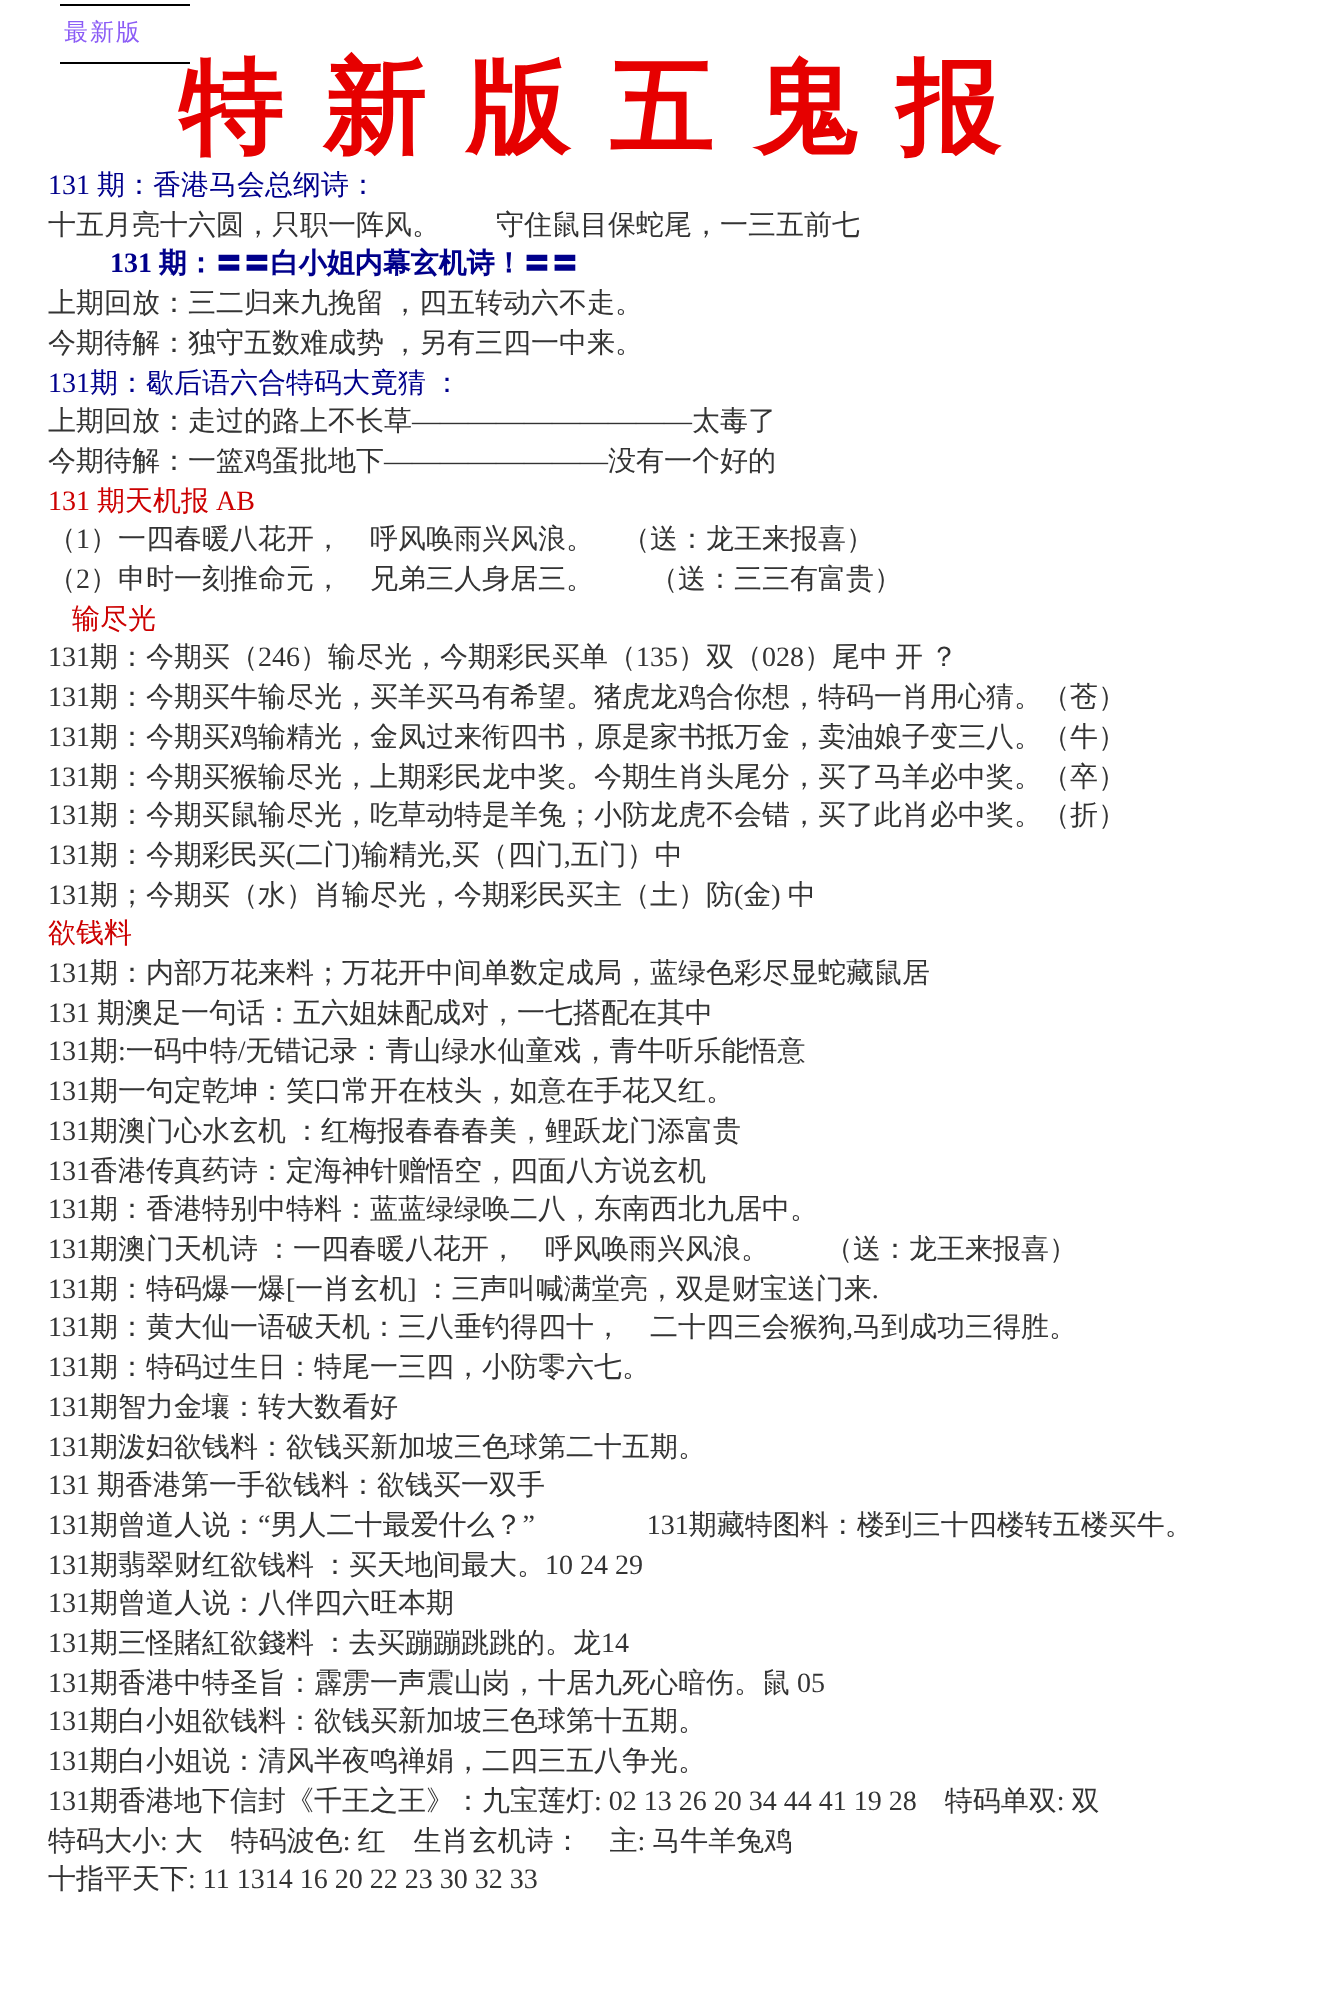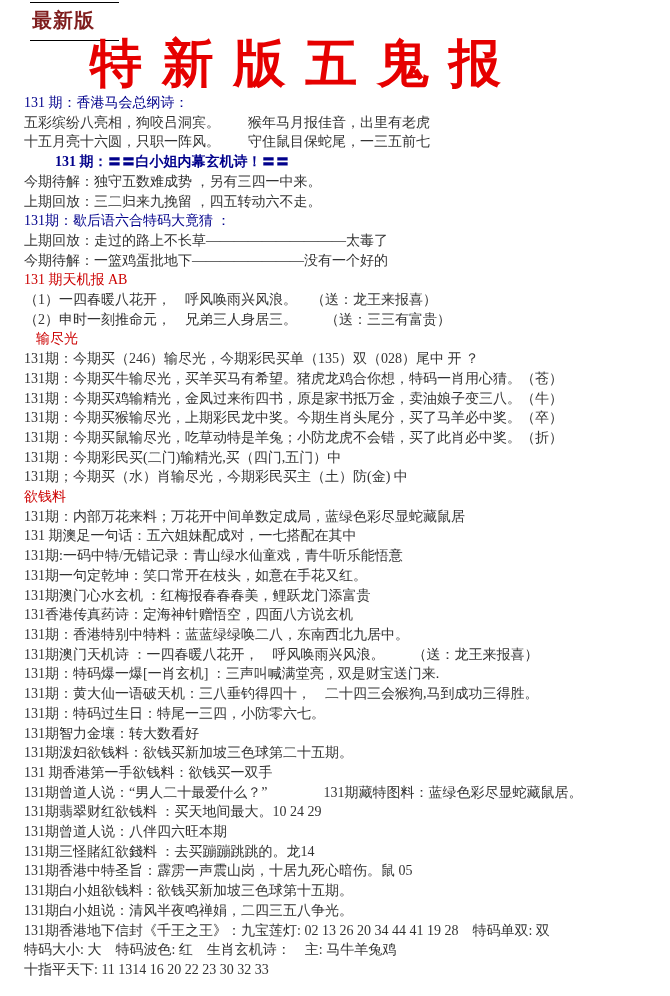--- a/index.html
+++ b/index.html
@@ -18,23 +18,23 @@
   }
   
   .badge-box {
     display: inline-block;
     margin-left: 6px;
     border-top: 1px solid #000000;
     border-bottom: 1px solid #000000;
     padding: 4px 24px 6px 2px;
   }
   .badge-text {
-    color: #7f1d1d;
-    font-size: 20px;
-    font-weight: bold;
+    color: #8b5cf6;
+    font-size: 12px;
+    font-weight: normal;
     letter-spacing: 1px;
   }
   .page-title {
     margin: 2px 0 8px 66px;
     color: #e60000;
     font-size: 52px;
     line-height: 42px;
     font-weight: bold;
     letter-spacing: 0.38em;
     white-space: nowrap;
@@ -62,29 +62,28 @@
   <div class="badge-box">
     <span class="badge-text">最新版</span>
   </div>
 
   <h1 class="page-title">特新版五鬼报</h1>
 
   <div class="content">
 
       <div class="line navy">131 期：香港马会总纲诗：</div>
 
-      <div class="line normal">五彩缤纷八亮相，狗咬吕洞宾。　　猴年马月报佳音，出里有老虎</div>
 
       <div class="line normal">十五月亮十六圆，只职一阵风。　　守住鼠目保蛇尾，一三五前七</div>
 
       <div class="line navy-bold">131 期：〓〓白小姐内幕玄机诗！〓〓</div>
 
+      <div class="line normal">上期回放：三二归来九挽留 ，四五转动六不走。</div>
+
       <div class="line normal">今期待解：独守五数难成势 ，另有三四一中来。</div>
-
-      <div class="line normal">上期回放：三二归来九挽留 ，四五转动六不走。</div>
 
       <div class="line navy">131期：歇后语六合特码大竟猜 ：</div>
 
       <div class="line normal">上期回放：走过的路上不长草——————————太毒了</div>
 
       <div class="line normal">今期待解：一篮鸡蛋批地下————————没有一个好的</div>
 
       <div class="line red">131 期天机报 AB</div>
 
       <div class="line normal">（1）一四春暖八花开，　呼风唤雨兴风浪。　（送：龙王来报喜）</div>
@@ -131,21 +130,21 @@
       <div class="line normal">131期：黄大仙一语破天机：三八垂钓得四十，　二十四三会猴狗,马到成功三得胜。</div>
 
       <div class="line normal">131期：特码过生日：特尾一三四，小防零六七。</div>
 
       <div class="line normal">131期智力金壤：转大数看好</div>
 
       <div class="line normal">131期泼妇欲钱料：欲钱买新加坡三色球第二十五期。</div>
 
       <div class="line normal">131 期香港第一手欲钱料：欲钱买一双手</div>
 
-      <div class="line normal">131期曾道人说：“男人二十最爱什么？”　　　　131期藏特图料：蓝绿色彩尽显蛇藏鼠居。</div>
+      <div class="line normal">131期曾道人说：“男人二十最爱什么？”　　　　131期藏特图料：楼到三十四楼转五楼买牛。</div>
 
       <div class="line normal">131期翡翠财红欲钱料 ：买天地间最大。10 24 29</div>
 
       <div class="line normal">131期曾道人说：八伴四六旺本期</div>
 
       <div class="line normal">131期三怪賭紅欲錢料 ：去买蹦蹦跳跳的。龙14</div>
 
       <div class="line normal">131期香港中特圣旨：霹雳一声震山岗，十居九死心暗伤。鼠 05</div>
 
       <div class="line normal">131期白小姐欲钱料：欲钱买新加坡三色球第十五期。</div>

